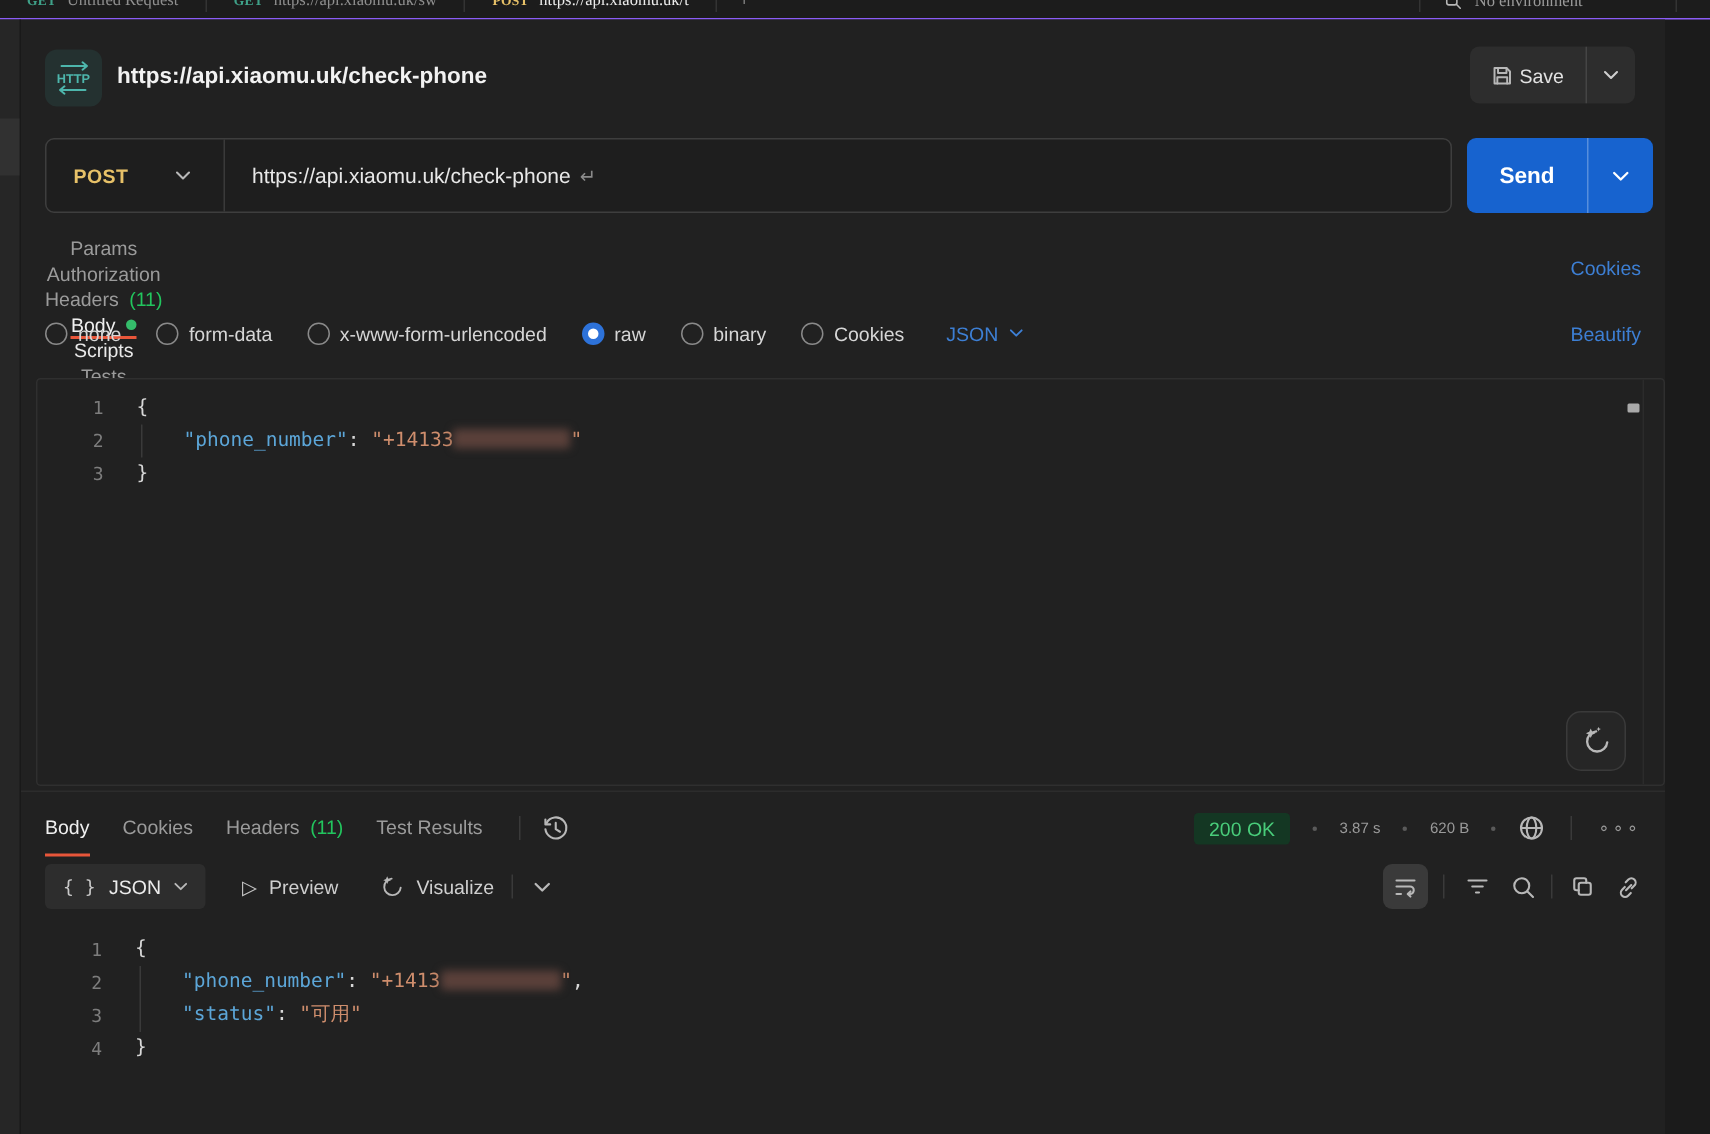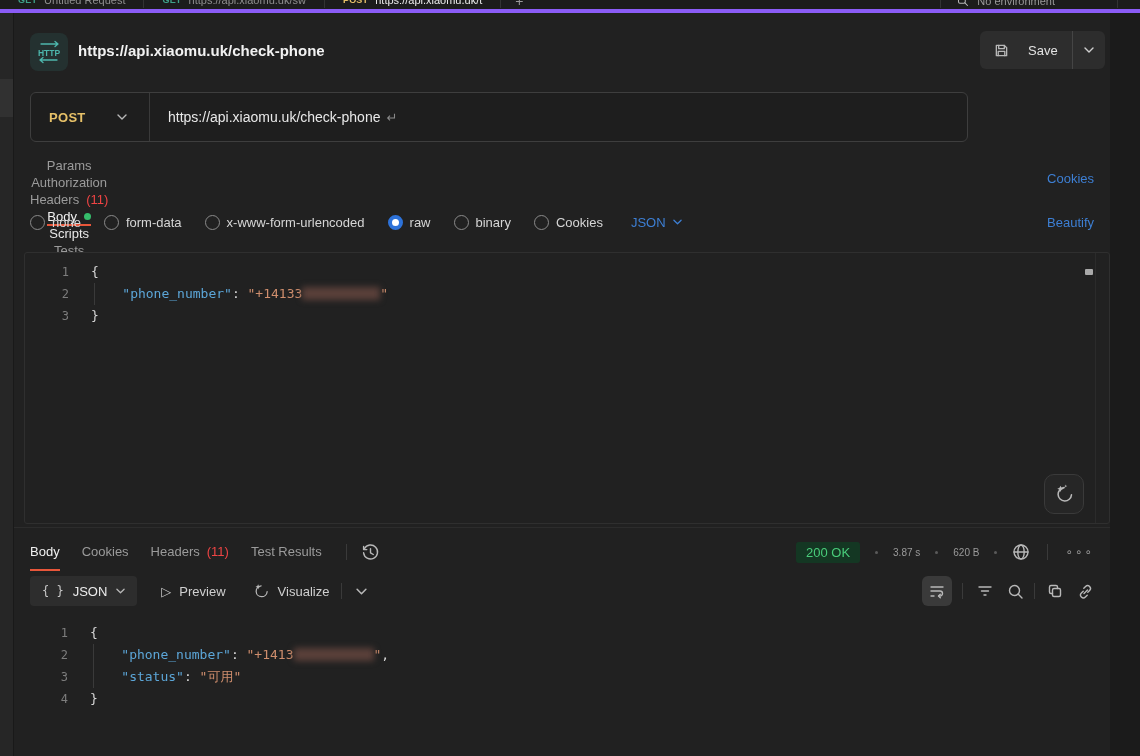--- a/index.html
+++ b/index.html
@@ -3,21 +3,21 @@
 <meta charset="utf-8">
 <style>
   * { margin:0; padding:0; box-sizing:border-box; }
   html,body { background:#1b1b1b; }
   #app { position:relative; width:1140px; height:756px; background:#1b1b1b; overflow:hidden;
          font-family:"Liberation Sans", sans-serif; color:#d6d6d6; }
   .ic { stroke:#b8b8b8; fill:none; stroke-width:1.4; stroke-linecap:round; stroke-linejoin:round; }
 
   
   .topbar { position:absolute; left:0; top:0; width:1140px; height:13px; background:#1c1c1c;
-            overflow:hidden; border-bottom:4px solid #8b5cf6; }
+            overflow:hidden; border-bottom:1px solid #8b5cf6;font-family:Liberation Serif, serif; }
   .tb-inner { display:flex; align-items:center; height:26px; transform:translateY(-12px); }
   .tb-tab { display:flex; align-items:center; gap:7px; height:26px; padding:0 18px; font-size:11px;
             color:#8f8f8f; border-bottom:2px solid transparent; white-space:nowrap; }
   .tb-tab.active { color:#ececec; border-bottom-color:#e8563a; }
   .tb-m { font-size:9px; font-weight:bold; letter-spacing:.2px; }
   .m-GET { color:#3fa189; } .m-POST { color:#e7c168; }
   .tb-div { width:1px; height:14px; background:#333; flex:none; }
   .tb-plus { color:#9a9a9a; font-size:14px; padding:0 14px; }
   .tb-right { margin-left:auto; display:flex; align-items:center; gap:8px; padding-right:14px;
               color:#9a9a9a; font-size:11px; }
@@ -31,21 +31,21 @@
   
   .main { position:absolute; left:14px; top:13px; width:1096px; height:743px; background:#212121; }
 
   
   .req-header { position:absolute; left:0; top:15px; width:100%; height:60px; }
   .http-badge { position:absolute; left:16px; top:5px; width:38px; height:38px; border-radius:8px;
                 background:#243130; display:flex; align-items:center; justify-content:center; }
   .req-title { position:absolute; left:64px; top:14px; font-size:15px; font-weight:bold; color:#f2f2f2; }
   .save-btn { position:absolute; left:966px; top:3px; height:38px; display:flex; align-items:stretch;
               background:#2d2d2d; border-radius:6px; overflow:hidden; }
-  .save-main { display:flex; align-items:center; gap:19px; padding:0 14px; color:#e3e3e3; font-size:13px; cursor:pointer; }
+  .save-main { display:flex; align-items:center; gap:4px; padding:0 14px; color:#e3e3e3; font-size:13px; cursor:pointer; }
   .save-sep { width:1px; background:#454545; }
   .save-chev { display:flex; align-items:center; padding:0 11px; cursor:pointer; }
 
   
   .url-row { position:absolute; left:0; top:79px; width:100%; height:50px; }
   .url-input { position:absolute; left:16px; top:0; width:938px; height:50px; background:#1e1e1e;
                border:1px solid #3e3e3e; border-radius:6px; display:flex; align-items:center; }
   .method { padding-left:18px; width:86px; color:#e7c168; font-weight:bold; font-size:13px; letter-spacing:.3px; }
   .method-chev { padding-right:22px; display:flex; align-items:center; }
   .url-sep { width:1px; height:48px; background:#3a3a3a; }
@@ -60,21 +60,21 @@
   .send-chev .ic, .save-chev .ic { stroke:#fff; }
   .save-chev .ic { stroke:#cfcfcf; }
 
   
   .req-tabs { position:absolute; left:0; top:145px; width:100%; height:40px; display:flex;
               align-items:center; padding:0 16px; }
   .tab { position:relative; height:40px; display:flex; align-items:center; gap:7px; font-size:13px;
          color:#9b9b9b; border-bottom:2px solid transparent; margin-right:30px; cursor:pointer; white-space:nowrap; }
   .tab.active { color:#f0f0f0; border-bottom-color:#e8563a; }
   .tab.bright { color:#e9e9e9;align-items:flex-end; }
-  .count { color:#ef4444; }
+  .count { color:#22c55e; }
   .gdot { width:7px; height:7px; border-radius:50%; background:#35bd6b; }
   .link-blue { color:#3d7fd4; font-size:13px; cursor:pointer; }
   .cookies { margin-left:auto; }
 
   
   .modes-row { position:absolute; left:0; top:192px; width:100%; height:34px; display:flex;
                align-items:center; padding:0 16px; gap:24px; }
   .mode { display:flex; align-items:center; gap:7px; font-size:13px; color:#d6d6d6; cursor:pointer; white-space:nowrap; }
   .radio { width:15px; height:15px; border-radius:50%; border:1px solid #8a8a8a; flex:none; }
   .radio.sel { border:4.5px solid #2d72d9; background:#fff; }
@@ -201,20 +201,29 @@
         <span class="method">POST</span>
         <span class="method-chev">
           <svg class="ic" width="10" height="6" viewBox="0 0 10 6">
               <path d="M1 1l4 4 4-4"></path>
             </svg>
         </span>
         <span class="url-sep"></span>
         <span class="url-text">https://api.xiaomu.uk/check-phone</span>
         <span class="url-ret">↵</span>
       </div>
+      <div class="send-btn">
+        <div class="send-main">Send</div>
+        <div class="send-sep"></div>
+        <div class="send-chev">
+          <svg class="ic" width="11" height="7" viewBox="0 0 10 6">
+              <path d="M1 1l4 4 4-4"></path>
+            </svg>
+        </div>
+      </div>
     </div>
 
     <div class="req-tabs">
       <span style="display:flex;align-items:center;height:40px;flex-direction:column;">
           <div class="tab">
             <span>Params</span>
           </div>
           <div class="tab">
             <span>Authorization</span>
           </div>

